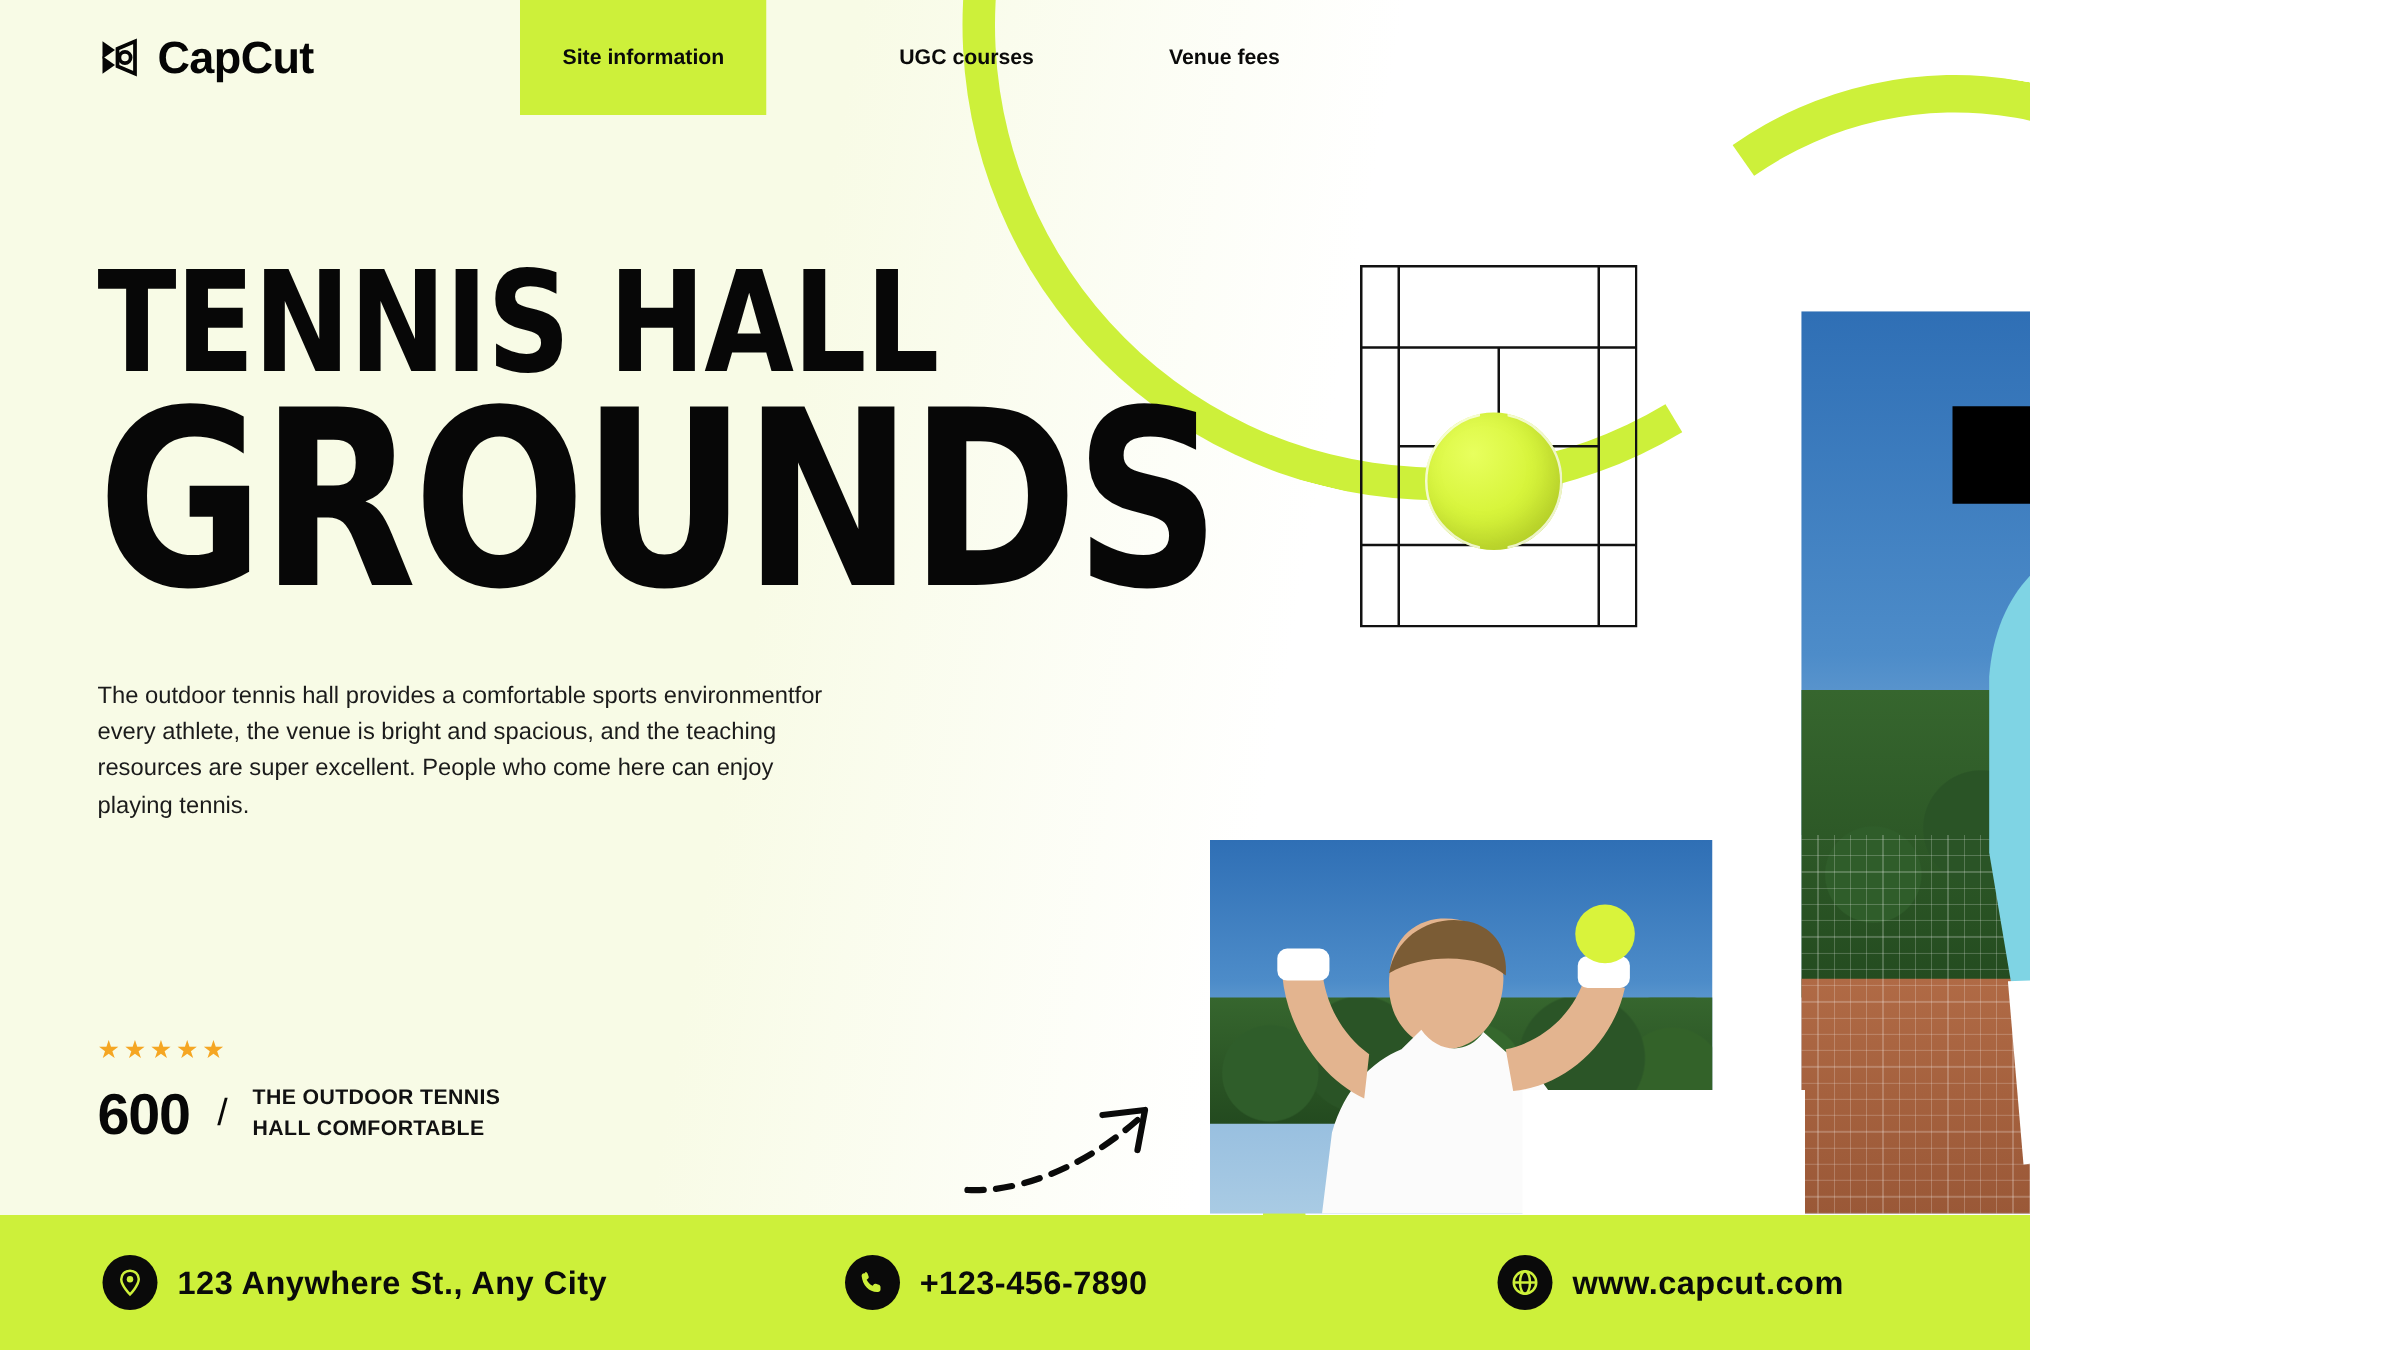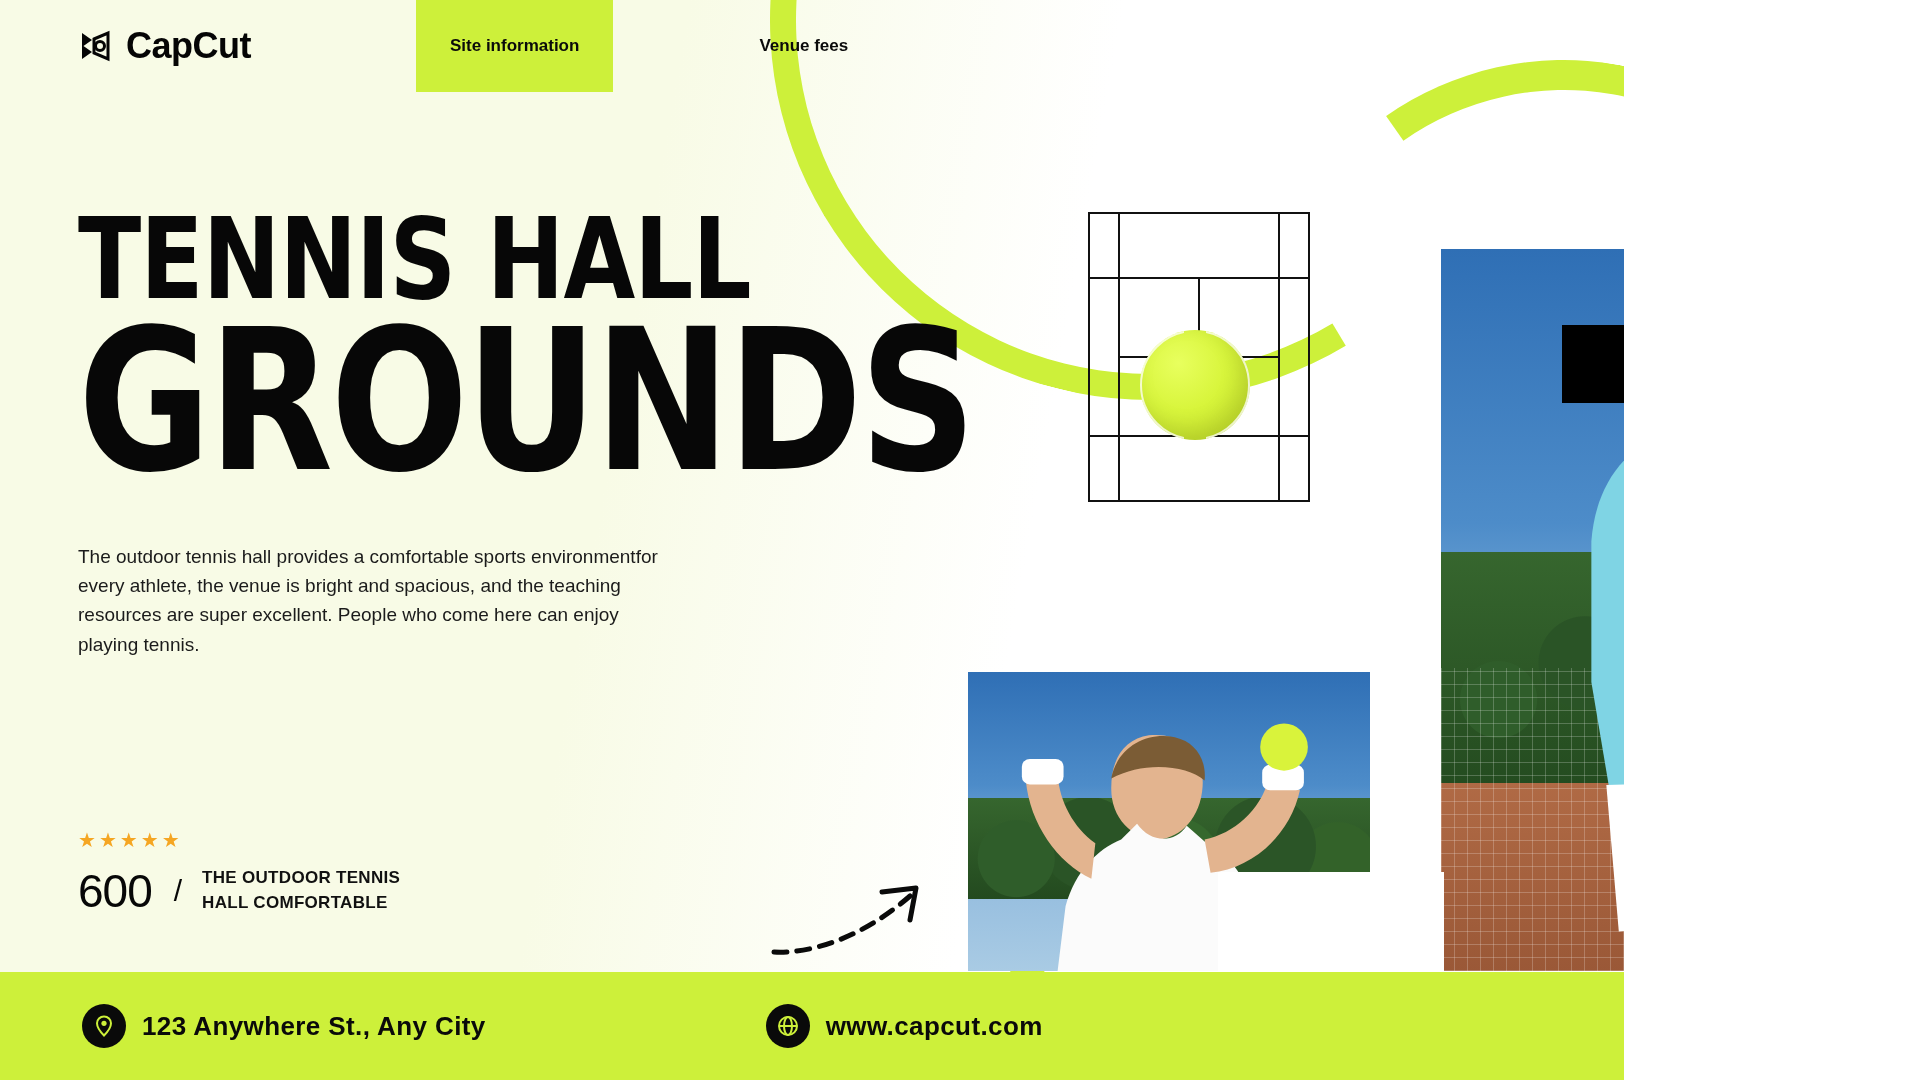--- a/index.html
+++ b/index.html
@@ -101,21 +101,21 @@
   }
   .lede {
     margin-top: 56px;
     font-size: 19px; line-height: 1.55; color: #1b1b1b; width: 590px;
   }
 
   
   .rating { position: absolute; left: 78px; top: 830px; z-index: 12; }
   .stars { color: #f5a623; font-size: 20px; letter-spacing: 3px; line-height: 1; }
   .rating-row { display: flex; align-items: center; margin-top: 14px; }
-  .rating-num { font-size: 46px; font-weight: normal; color: #070707; letter-spacing: -1px; text-align: right; }
+  .rating-num { font-size: 46px; font-weight: bold; color: #070707; letter-spacing: -1px; text-align: right; }
   .rating-slash { font-size: 30px; color: #070707; margin: 0 20px 0 22px; }
   .rating-label {
     font-size: 17px; font-weight: bold; color: #111; line-height: 1.45;
     letter-spacing: 0.3px; max-width: 280px;
   }
 
   
   .arrow { position: absolute; left: 770px; top: 880px; z-index: 14; }
 
   
@@ -219,20 +219,21 @@
           <path d="M16 10 L30 4 L30 30 L16 24 Z" fill="none" stroke="#050505" stroke-width="3"></path>
           <circle cx="22" cy="17" r="4.5" fill="none" stroke="#050505" stroke-width="3"></circle>
         </svg>
       </span>
       <span class="brand-name">CapCut</span>
     </div>
 
     <div class="nav">
       <div class="nav-item active">Site information</div>
       <div class="nav-gap-a"></div>
+      <div class="nav-item">UGC courses</div>
       <div class="nav-gap-b"></div>
       <div class="nav-item">Venue fees</div>
     </div>
 
     <button class="signin">Sign In</button>
   </div>
 
   <div class="hero">
     <div class="title-1">TENNIS HALL</div>
     <div class="title-2">GROUNDS</div>
@@ -315,20 +316,28 @@
     <div class="f-item addr">
       <span class="f-icon">
         <svg width="24" height="24" viewBox="0 0 24 24" aria-hidden="true">
           <path d="M12 2.5c-4 0-7 3-7 6.8C5 14.5 12 21.5 12 21.5S19 14.5 19 9.3c0-3.8-3-6.8-7-6.8z" fill="none" stroke="#cdf03a" stroke-width="2"></path>
           <circle cx="12" cy="9.3" r="2.6" fill="#cdf03a"></circle>
         </svg>
       </span>
       <span class="f-text">123 Anywhere St., Any City</span>
     </div>
 
+    <div class="f-item phone">
+      <span class="f-icon">
+        <svg width="24" height="24" viewBox="0 0 24 24" aria-hidden="true">
+          <path d="M6.2 3.5c.9 0 1.6.5 1.9 1.4l.8 2.3c.2.7 0 1.4-.6 1.8l-1 .8c1 2.1 2.7 3.8 4.8 4.8l.8-1c.4-.6 1.1-.8 1.8-.6l2.3.8c.9.3 1.4 1 1.4 1.9v1.9c0 1.2-1 2.1-2.2 2C9.6 19.9 4.1 14.4 3.3 6.8c-.1-1.2.8-2.2 2-2.2h.9z" fill="#cdf03a"></path>
+        </svg>
+      </span>
+      <span class="f-text">+123-456-7890</span>
+    </div>
 
     <div class="f-item web">
       <span class="f-icon">
         <svg width="24" height="24" viewBox="0 0 24 24" aria-hidden="true">
           <circle cx="12" cy="12" r="9" fill="none" stroke="#cdf03a" stroke-width="2"></circle>
           <ellipse cx="12" cy="12" rx="4" ry="9" fill="none" stroke="#cdf03a" stroke-width="2"></ellipse>
           <line x1="3" y1="12" x2="21" y2="12" stroke="#cdf03a" stroke-width="2"></line>
         </svg>
       </span>
       <span class="f-text">www.capcut.com</span>

